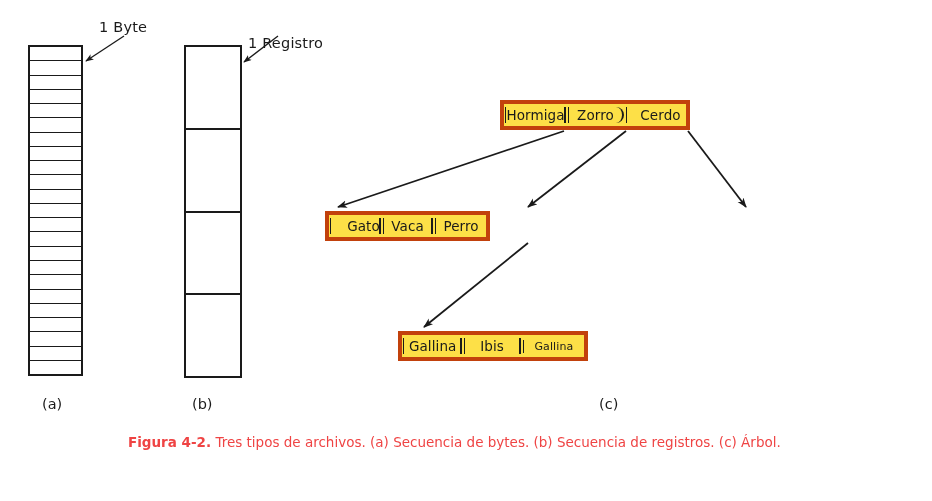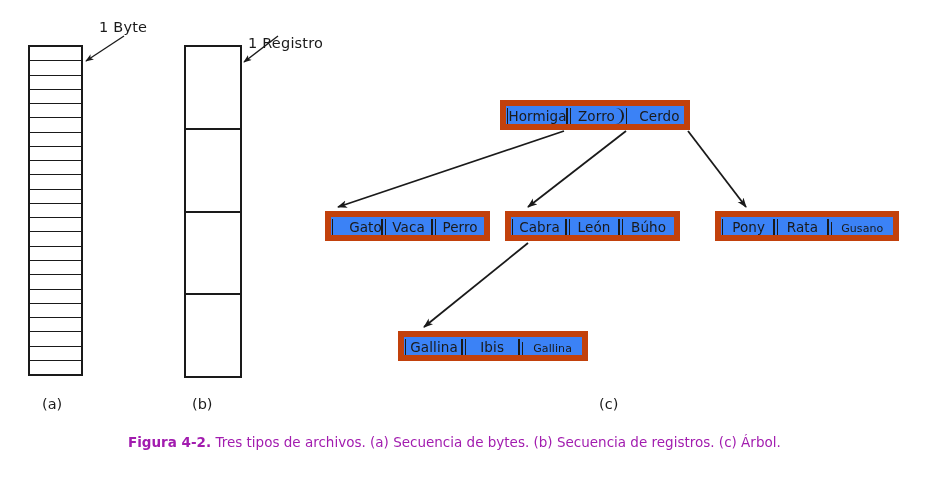--- a/index.html
+++ b/index.html
@@ -87,23 +87,23 @@
   #part-label-a { left: 42px; top: 396px; }
   #part-label-b { left: 192px; top: 396px; }
   #part-label-c { left: 599px; top: 396px; }
 
   
   .tree-node {
     position: absolute;
     height: 30px;
     box-sizing: border-box;
     display: flex;
-    align-items: flex-end;
-    background: #3b82f6;
-    border: 6px solid #c2410c;
+    align-items: center;
+    background: #fde047;
+    border: 4px solid #c2410c;
   }
   .tree-node .node-cell {
     box-sizing: border-box;
     border-right: 2px solid #1a1a1a;
     display: flex;
     align-items: center;
     justify-content: center;
     position: relative;
   }
   .tree-node .node-cell:last-child {
@@ -148,21 +148,21 @@
   }
 
   
   #caption {
     position: absolute;
     left: 128px;
     top: 433px;
     width: 700px;
     font-size: 13.5px;
     line-height: 1.42;
-    color: #a21caf;
+    color: #ef4444;
   }
   #caption .caption-strong {
     font-weight: bold;
   }
 </style>
 </head>
 <body>
 
 <div id="figure-root">
 
@@ -220,42 +220,20 @@
     </div>
   <div class="tree-node" id="node-left">
       <div class="node-cell" style="width: 52px; padding-left: 16px;">
         <span class="cell-text">Gato</span>
       </div>
       <div class="node-cell" style="width: 56px;">
         <span class="cell-text">Vaca</span>
       </div>
       <div class="node-cell" style="width: 57px; border-radius: 10px;">
         <span class="cell-text">Perro</span>
-      </div>
-    </div>
-  <div class="tree-node" id="node-middle">
-      <div class="node-cell" style="width: 60px;">
-        <span class="cell-text">Cabra</span>
-      </div>
-      <div class="node-cell" style="width: 57px;">
-        <span class="cell-text">León</span>
-      </div>
-      <div class="node-cell" style="width: 58px;">
-        <span class="cell-text">Búho</span>
-      </div>
-    </div>
-  <div class="tree-node" id="node-right">
-      <div class="node-cell" style="width: 58px;">
-        <span class="cell-text">Pony</span>
-      </div>
-      <div class="node-cell" style="width: 57px;">
-        <span class="cell-text">Rata</span>
-      </div>
-      <div class="node-cell" style="width: 69px;">
-        <span class="cell-text small">Gusano</span>
       </div>
     </div>
   <div class="tree-node" id="node-bottom">
       <div class="node-cell" style="width: 63px;">
         <span class="cell-text">Gallina</span>
       </div>
       <div class="node-cell" style="width: 61px;">
         <span class="cell-text">Ibis</span>
       </div>
       <div class="node-cell" style="width: 66px;">

